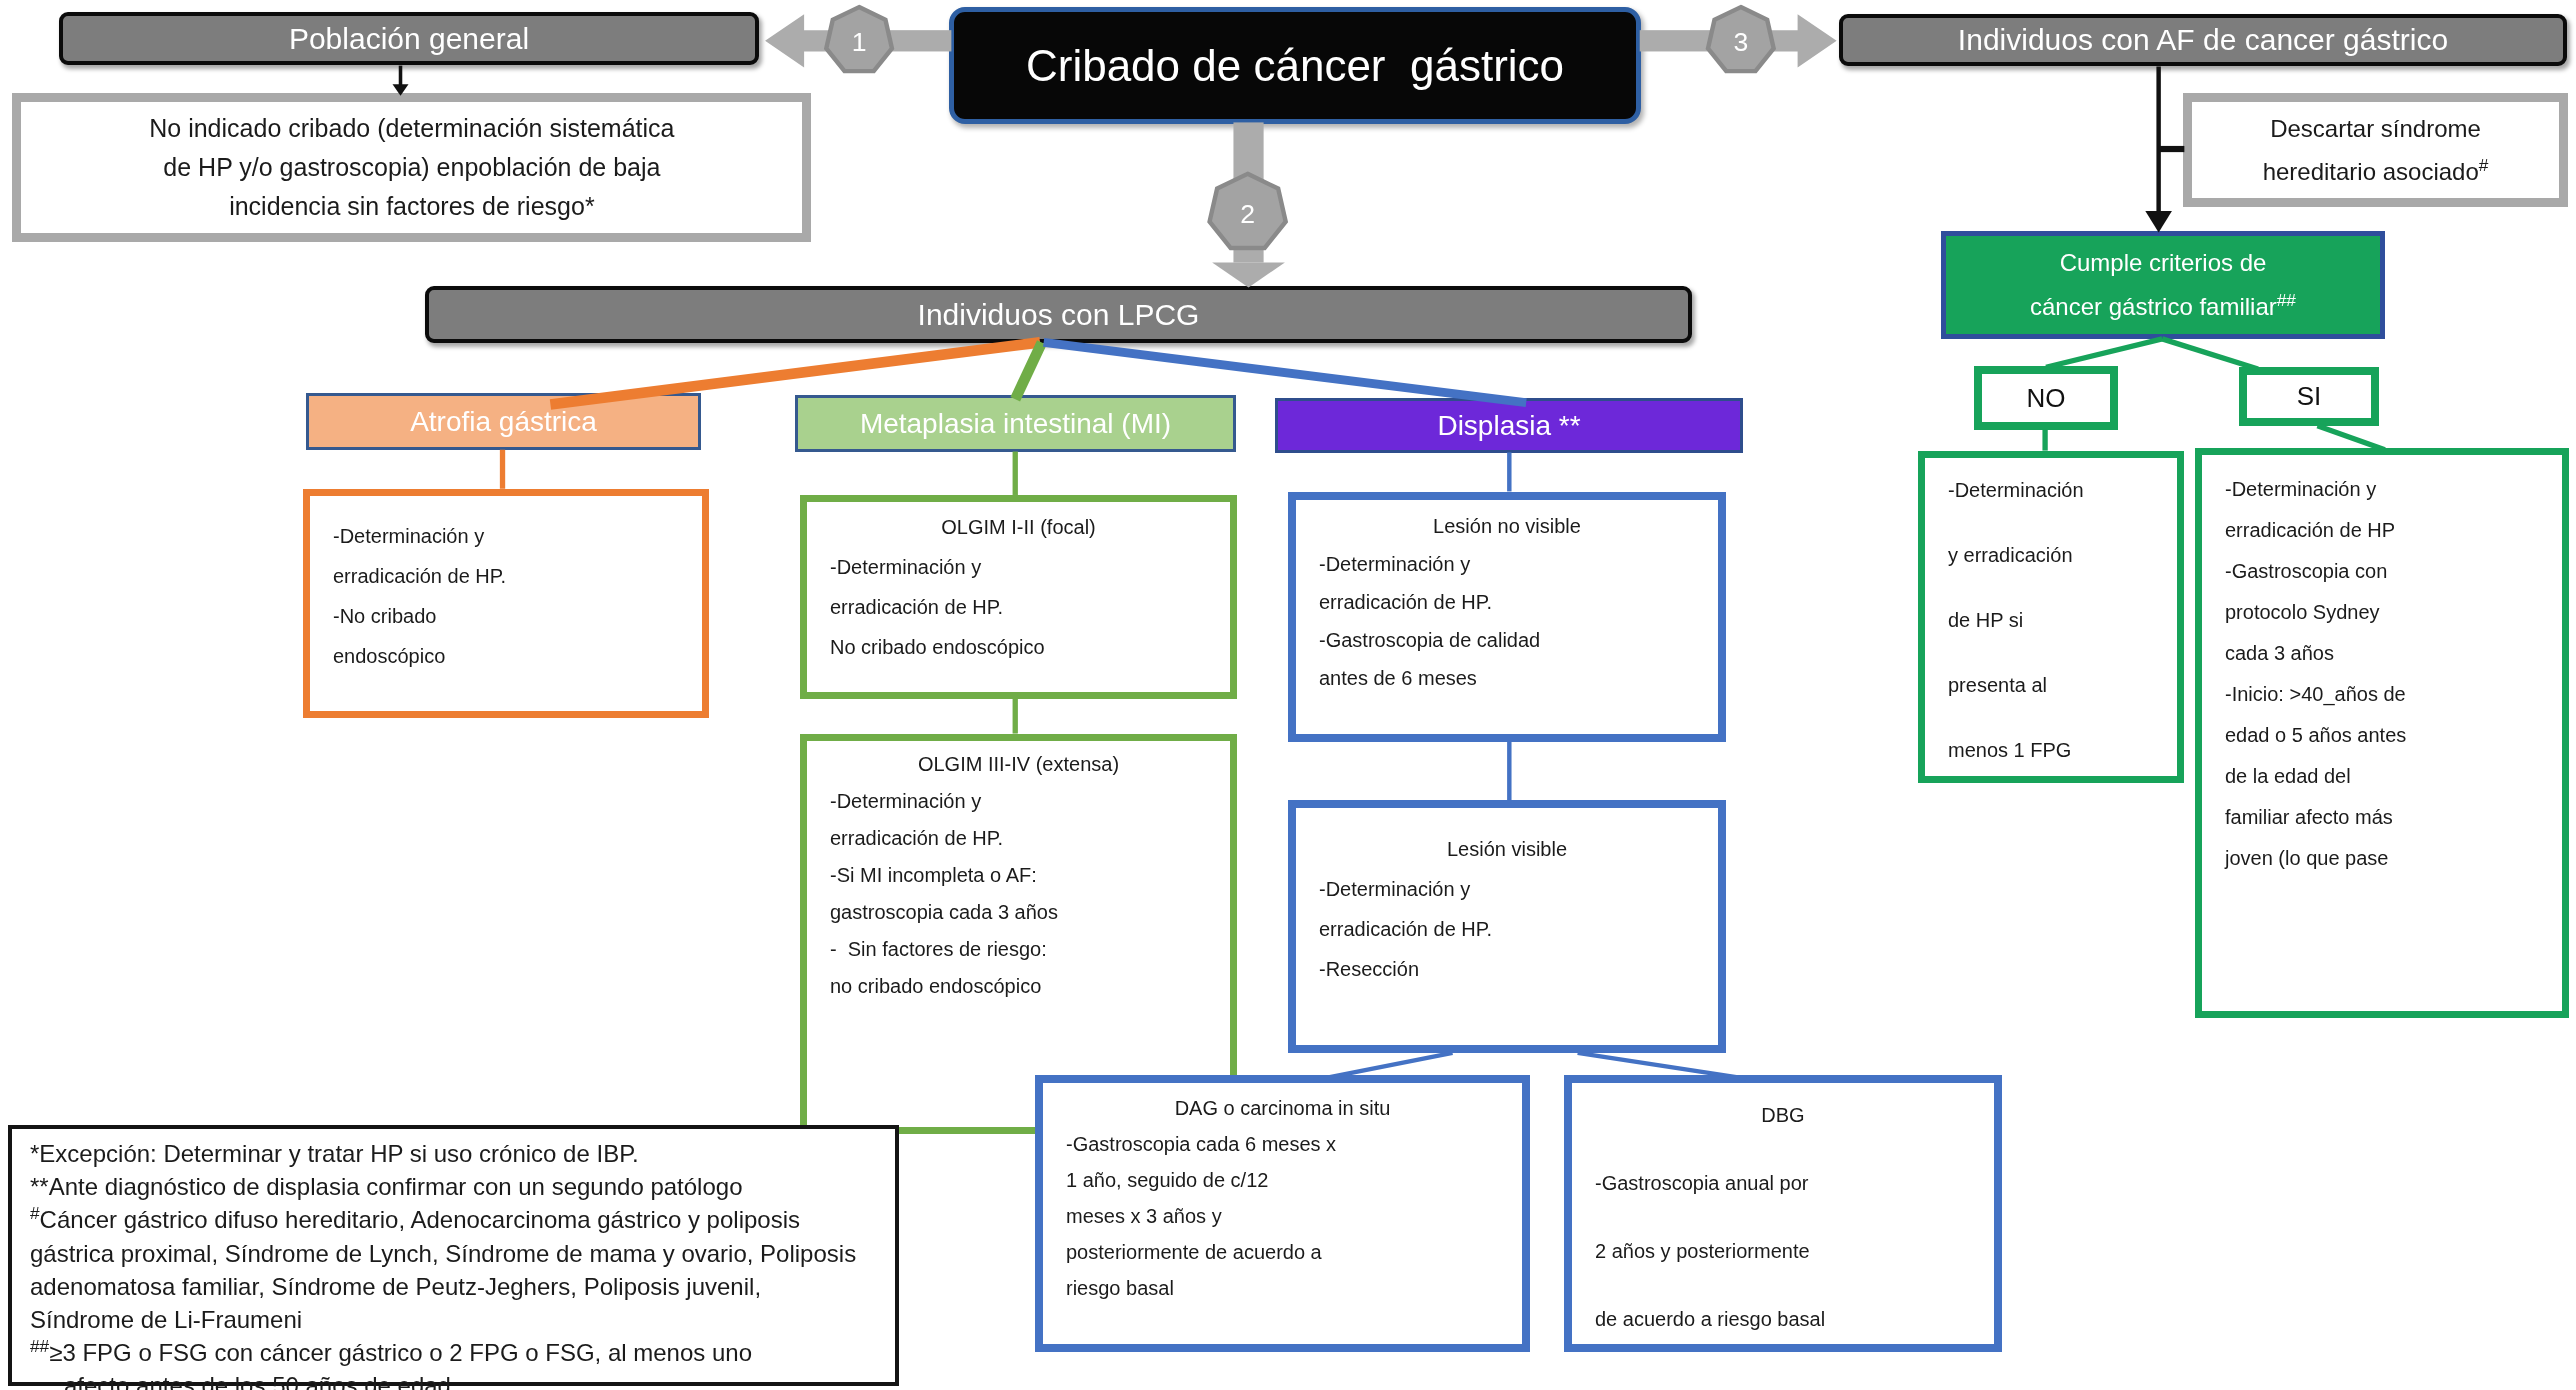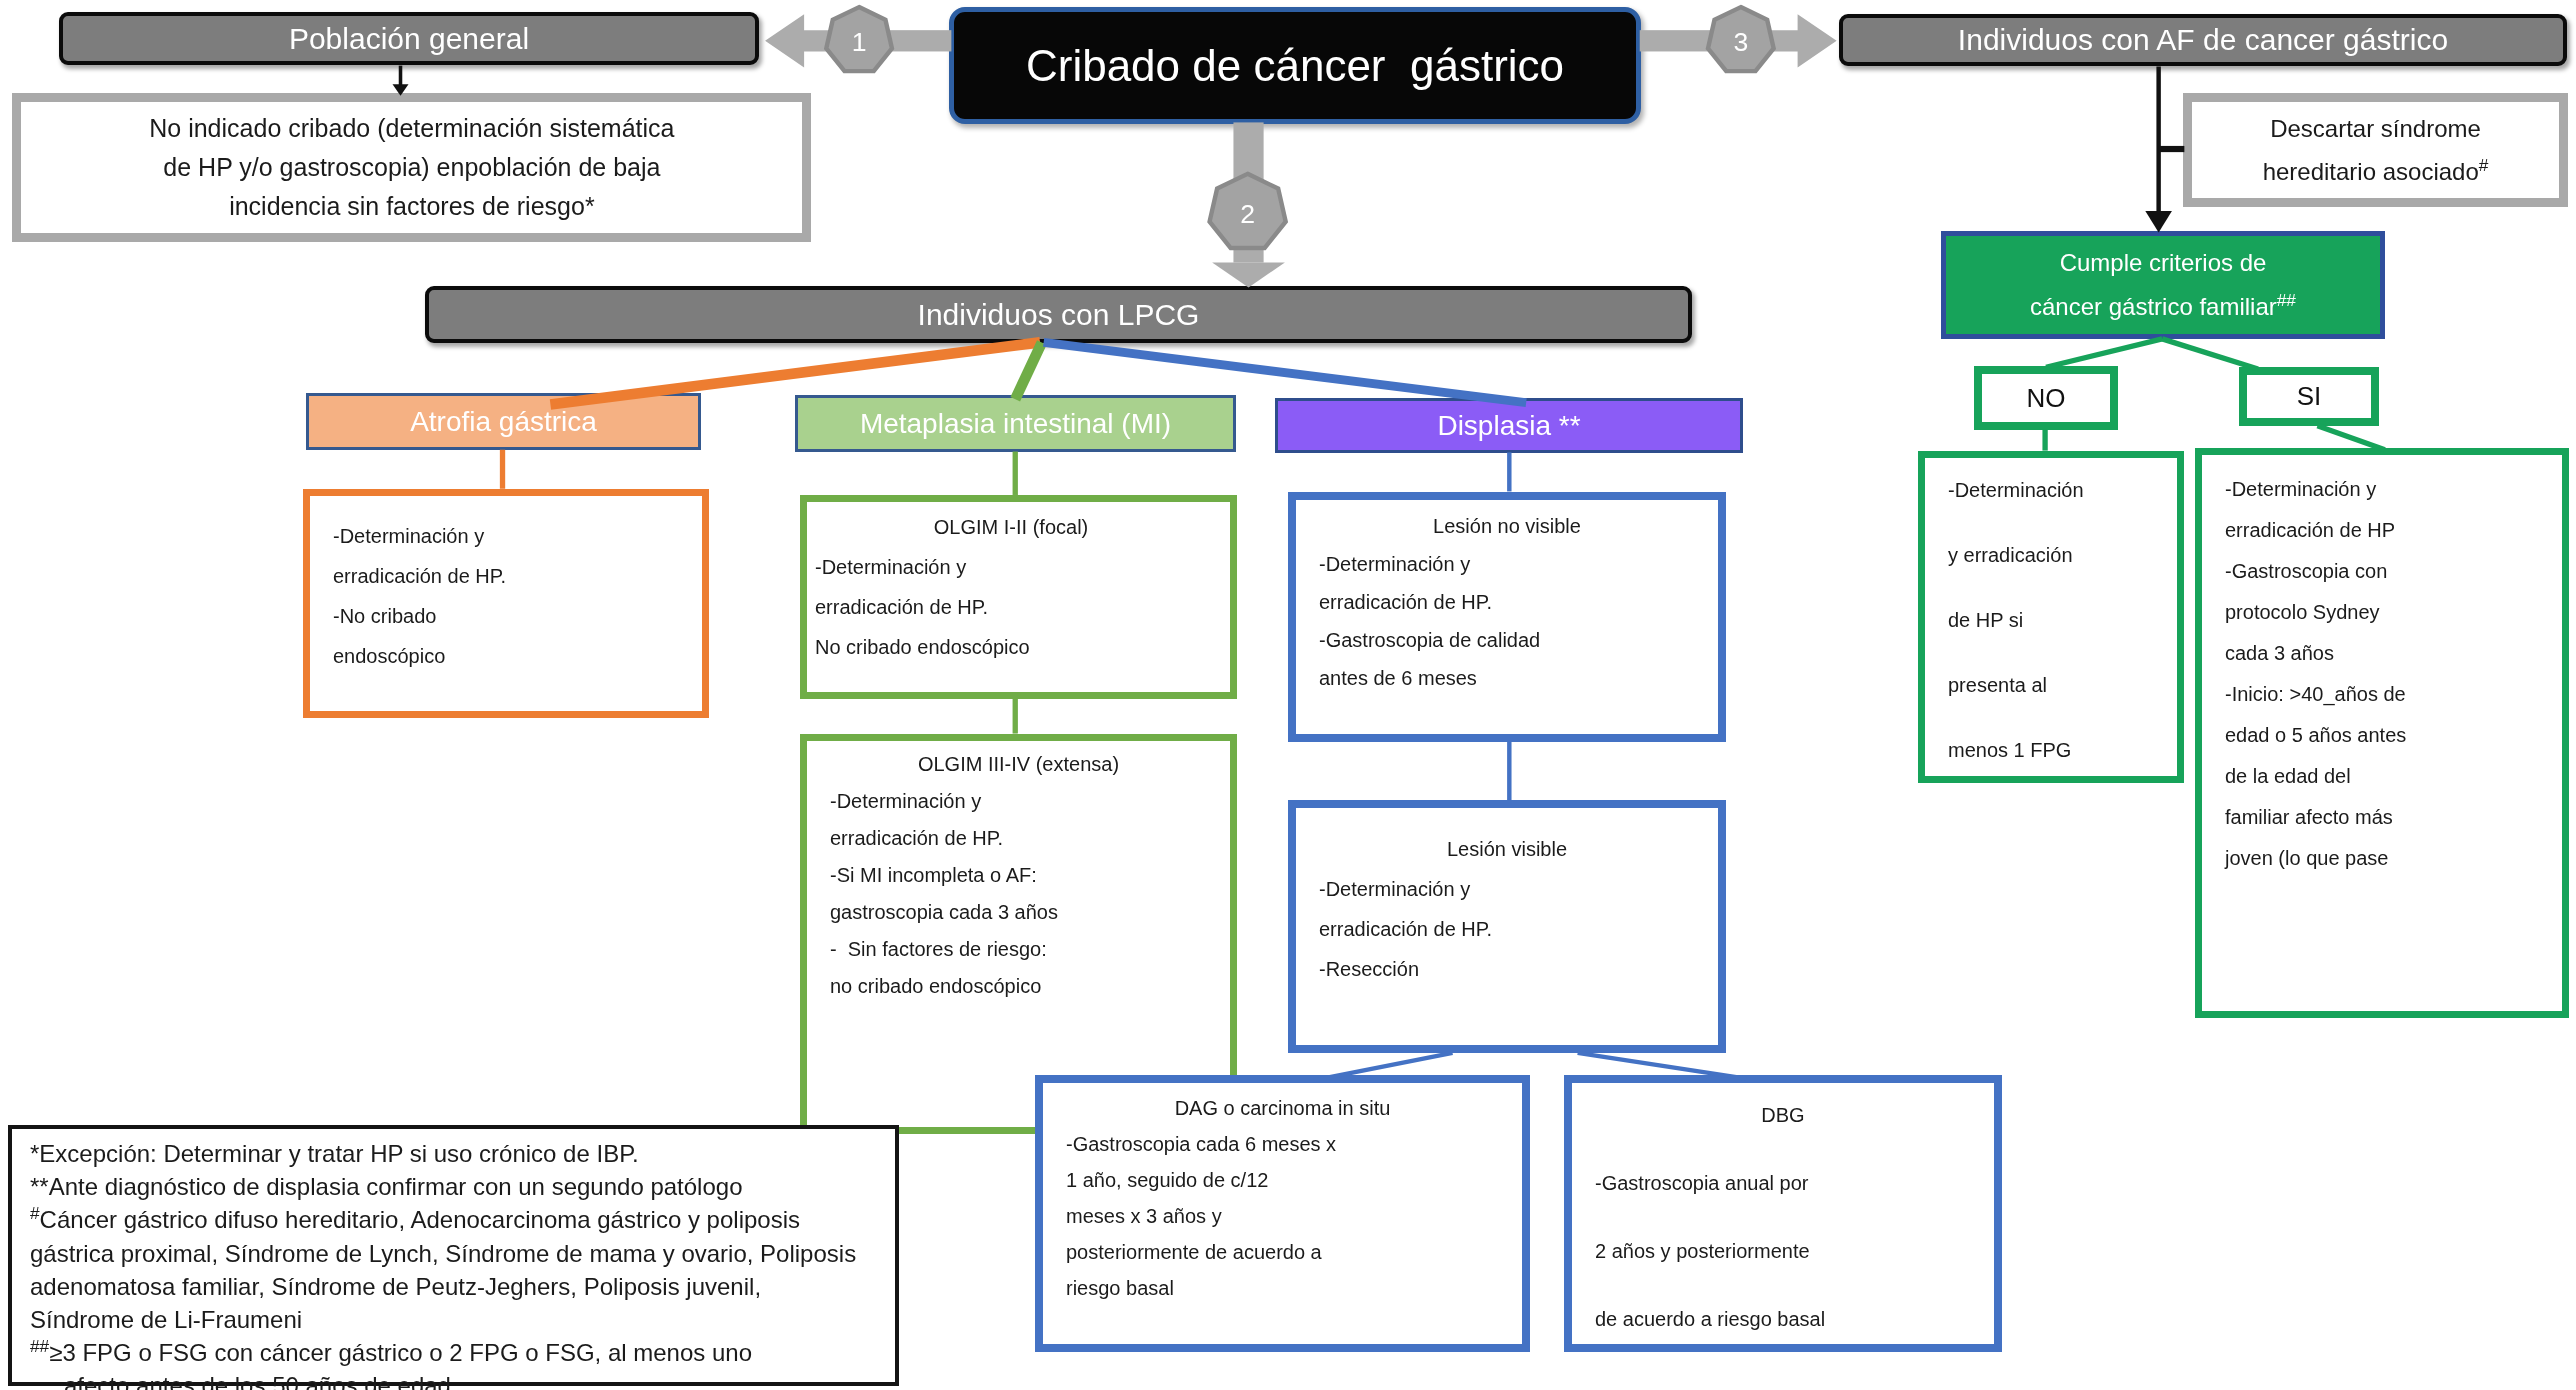--- a/index.html
+++ b/index.html
@@ -14,21 +14,21 @@
         display:flex;align-items:center;justify-content:center;color:#fff;font-size:44px;
         box-shadow:2.7px 3.5px 5.3px rgba(0,0,0,.3);white-space:pre-wrap;}
   
   .note{background:#fff;border:9px solid #a9a9a9;display:flex;flex-direction:column;
         align-items:center;justify-content:center;font-size:25px;line-height:1.55;text-align:center;}
   
   .chdr{border:3.5px solid #35598f;display:flex;align-items:center;justify-content:center;
         color:#fff;font-size:28px;}
   .peach{background:#f5b183;}
   .lgreen{background:#a9d18e;}
-  .bblue{background:#8b5cf6;border-color:#2f4e8c;}
+  .bblue{background:#6d28d9;border-color:#2f4e8c;}
   
   .detail{background:#fff;font-size:20px;padding:12.4px 23px 5.3px 23px;}
   .bo{border:7px solid #ed7d31;}
   .bg{border:7px solid #70ad47;}
   .bb{border:8px solid #4472c4;}
   .be{border:7px solid #17a35a;}
   .ln{line-height:2.0;white-space:pre-wrap;}
   .ln.center{text-align:center;}
   .lh185 .ln{line-height:1.85;}
   .lh19 .ln{line-height:1.9;}
@@ -83,21 +83,21 @@
     <span>Displasia **</span>
   </div>
 
   <div class="b detail bo z10" style="left:303px;top:489px;width:406px;height:229px;padding-top:19.5px;">
     <div class="ln">-Determinación y</div>
     <div class="ln">erradicación de HP.</div>
     <div class="ln">-No cribado</div>
     <div class="ln">endoscópico</div>
   </div>
 
-  <div class="b detail bg z10" style="left:800px;top:495px;width:437px;height:204px;padding-top:5.3px;padding-left:8px;">
+  <div class="b detail bg z10" style="left:800px;top:495px;width:437px;height:204px;padding-top:5.3px;">
     <div class="ln center">OLGIM I-II (focal)</div>
     <div class="ln">-Determinación y</div>
     <div class="ln">erradicación de HP.</div>
     <div class="ln">No cribado endoscópico</div>
   </div>
 
   <div class="b detail bg lh185 z10" style="left:800px;top:734px;width:437px;height:400px;padding-top:5.3px;">
     <div class="ln center">OLGIM III-IV (extensa)</div>
     <div class="ln">-Determinación y</div>
     <div class="ln">erradicación de HP.</div>

